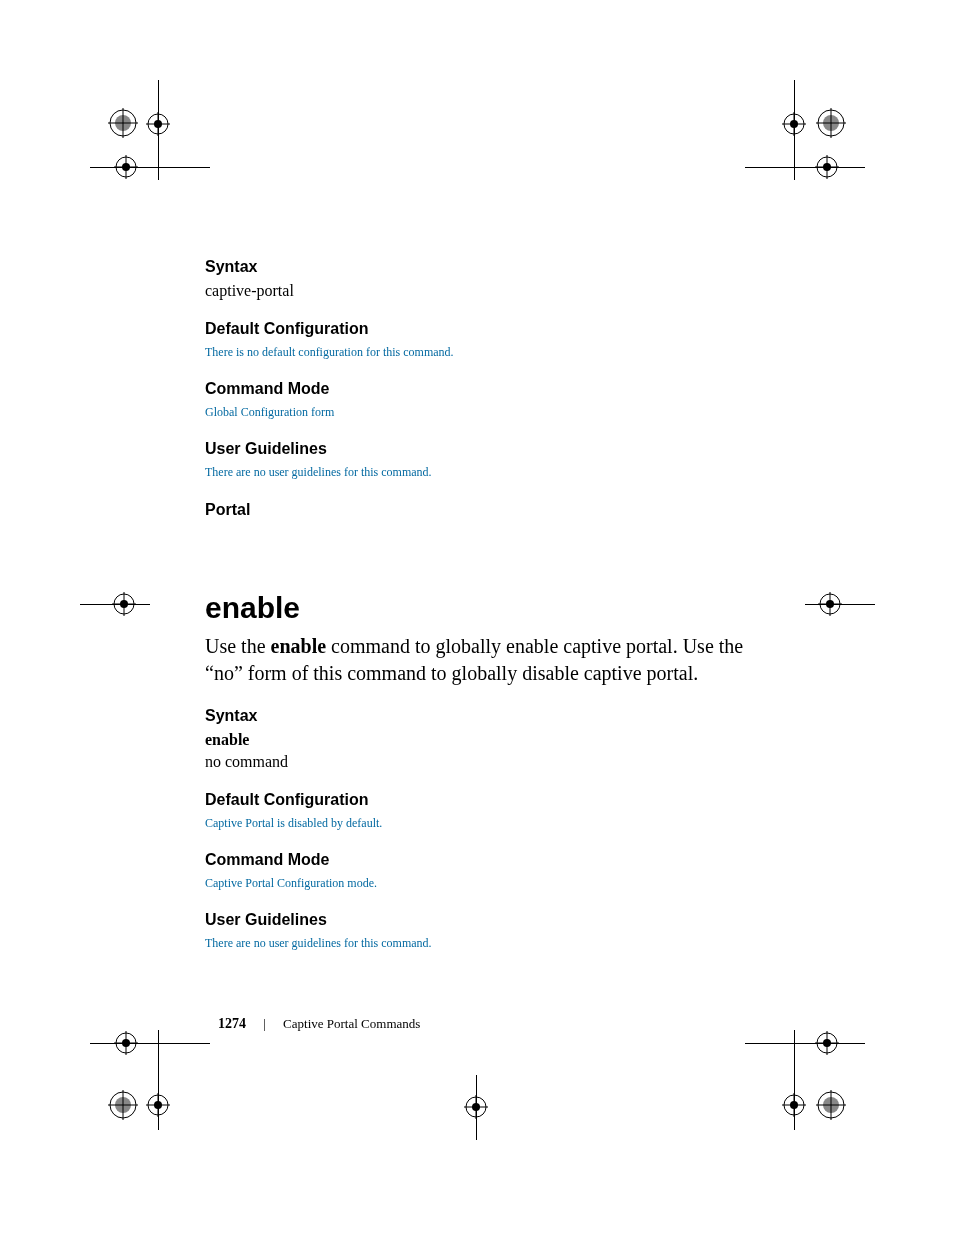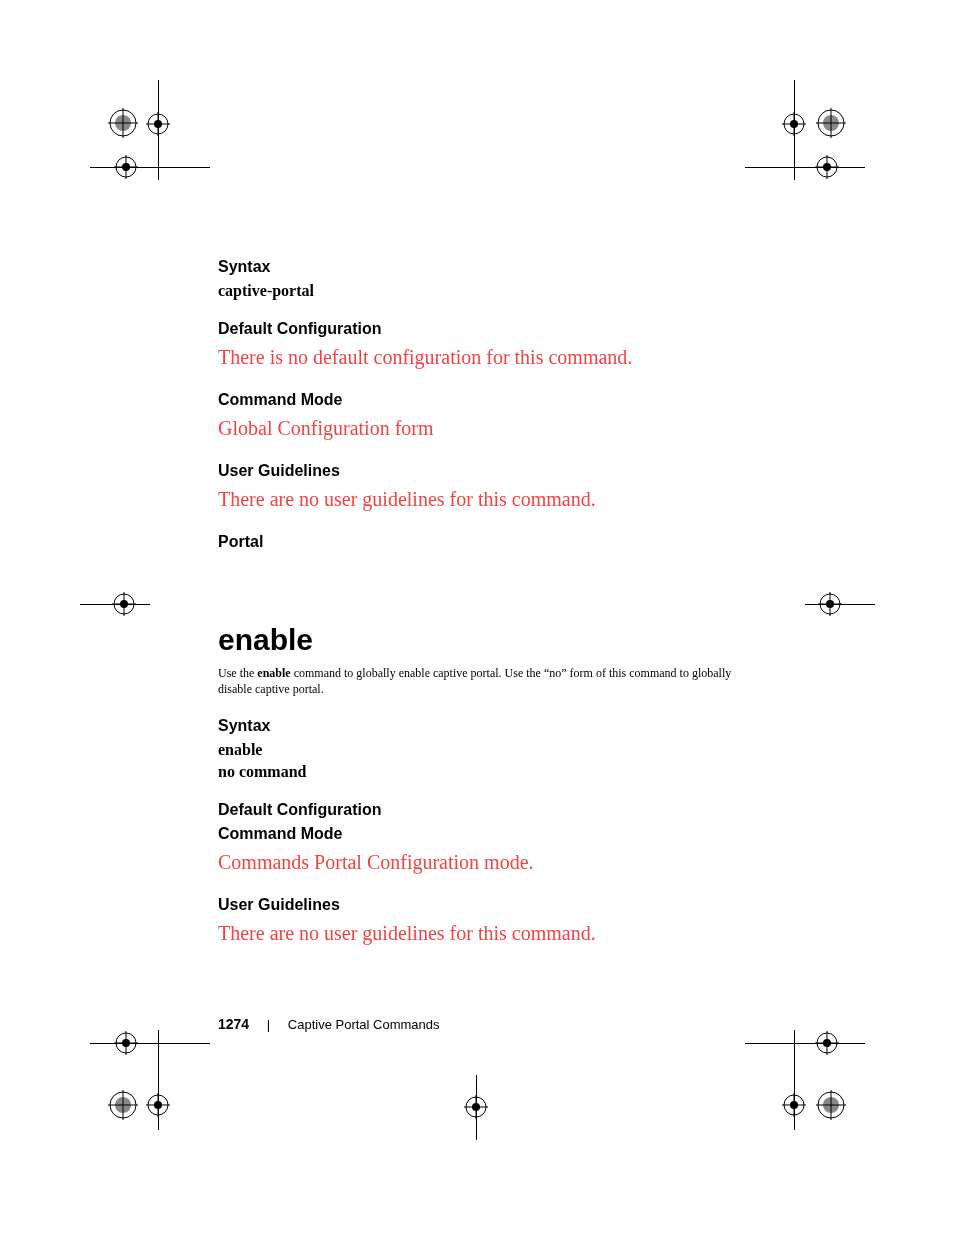--- a/index.html
+++ b/index.html
@@ -7,64 +7,64 @@
       padding: 0;
       width: 954px;
       height: 1235px;
       font-family: Georgia, 'Times New Roman', serif;
       background: #fff;
       position: relative;
       color: #000;
     }
     .content {
       position: absolute;
-      left: 218px;
+      left: 205px;
       top: 258px;
       width: 540px;
     }
     .section-head {
       font-family: Arial, Helvetica, sans-serif;
       font-weight: bold;
       font-size: 16px;
       color: #000;
       margin: 0 0 6px 0;
     }
     .body-text {
-      font-size: 20px;
+      font-size: 12px;
       line-height: 1.35;
       margin: 0 0 20px 0;
-      color: #ef4444;
+      color: #0369a1;
     }
     .syntax-cmd {
       font-size: 16px;
-      font-weight: bold;
+      font-weight: normal;
       margin: 0 0 20px 0;
     }
     .syntax-cmd-2 {
       font-size: 16px;
       font-weight: bold;
       margin: 0 0 4px 0;
     }
     .cmd-title {
       font-family: Arial, Helvetica, sans-serif;
       font-weight: bold;
       font-size: 30px;
       margin: 72px 0 8px 0;
     }
     .desc {
-      font-size: 12px;
+      font-size: 20px;
       line-height: 1.35;
       margin: 0 0 20px 0;
     }
     .desc b { font-weight: bold; }
     .footer {
       position: absolute;
       left: 218px;
       top: 1016px;
-      font-family: Liberation Sans, sans-serif;
+      font-family: Liberation Serif, serif;
       font-size: 13px;
       color: #000;
     }
     .footer .pg { font-weight: bold; font-size: 14px; }
     .footer .sep { margin: 0 14px; font-weight: normal; color: #000; }
     .reg-mark {
       position: absolute;
     }
     .reg-mark svg { display: block; }
     .crosshair-line-h {
@@ -99,23 +99,24 @@
   <div class="cmd-title">enable</div>
   <div class="desc">
     <span>Use the </span><b>enable</b><span> command to globally enable captive portal. Use the “no” form of this command to globally disable captive portal.</span>
   </div>
 
   <div class="section-head">Syntax</div>
   <div class="syntax-cmd-2">enable</div>
   <div class="syntax-cmd">no command</div>
 
   <div class="section-head">Default Configuration</div>
+  <div class="body-text">Captive Portal is disabled by default.</div>
 
   <div class="section-head">Command Mode</div>
-  <div class="body-text">Commands Portal Configuration mode.</div>
+  <div class="body-text">Captive Portal Configuration mode.</div>
 
   <div class="section-head">User Guidelines</div>
   <div class="body-text">There are no user guidelines for this command.</div>
 </div>
 
 <div class="footer">
   <span class="pg">1274</span>
   <span class="sep">|</span>
   <span>Captive Portal Commands</span>
 </div>

